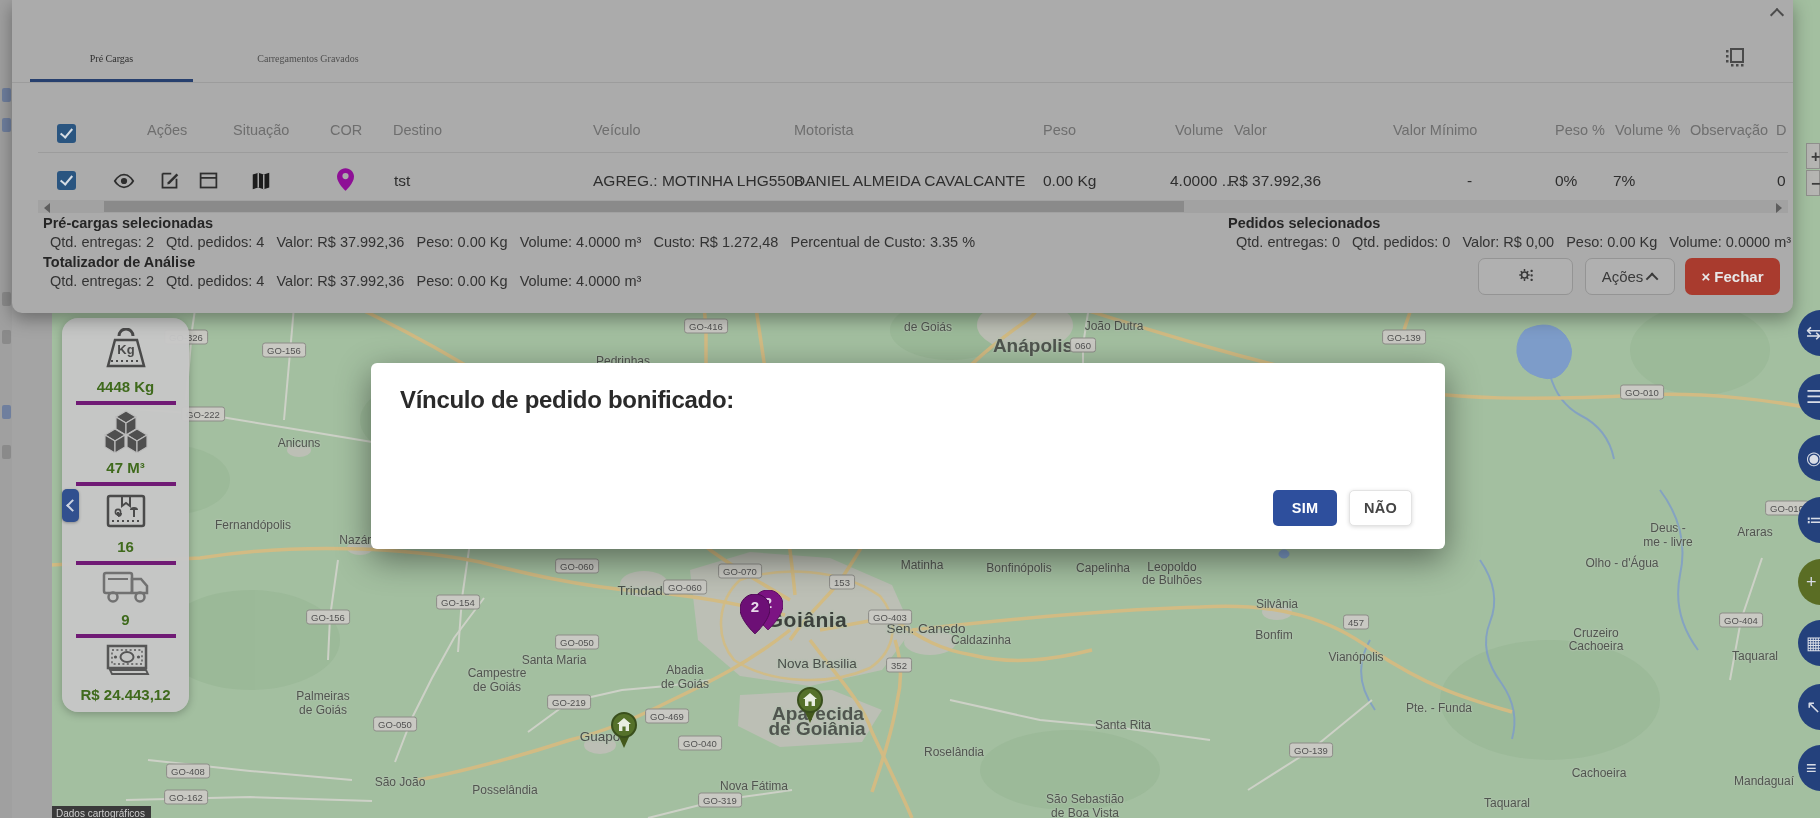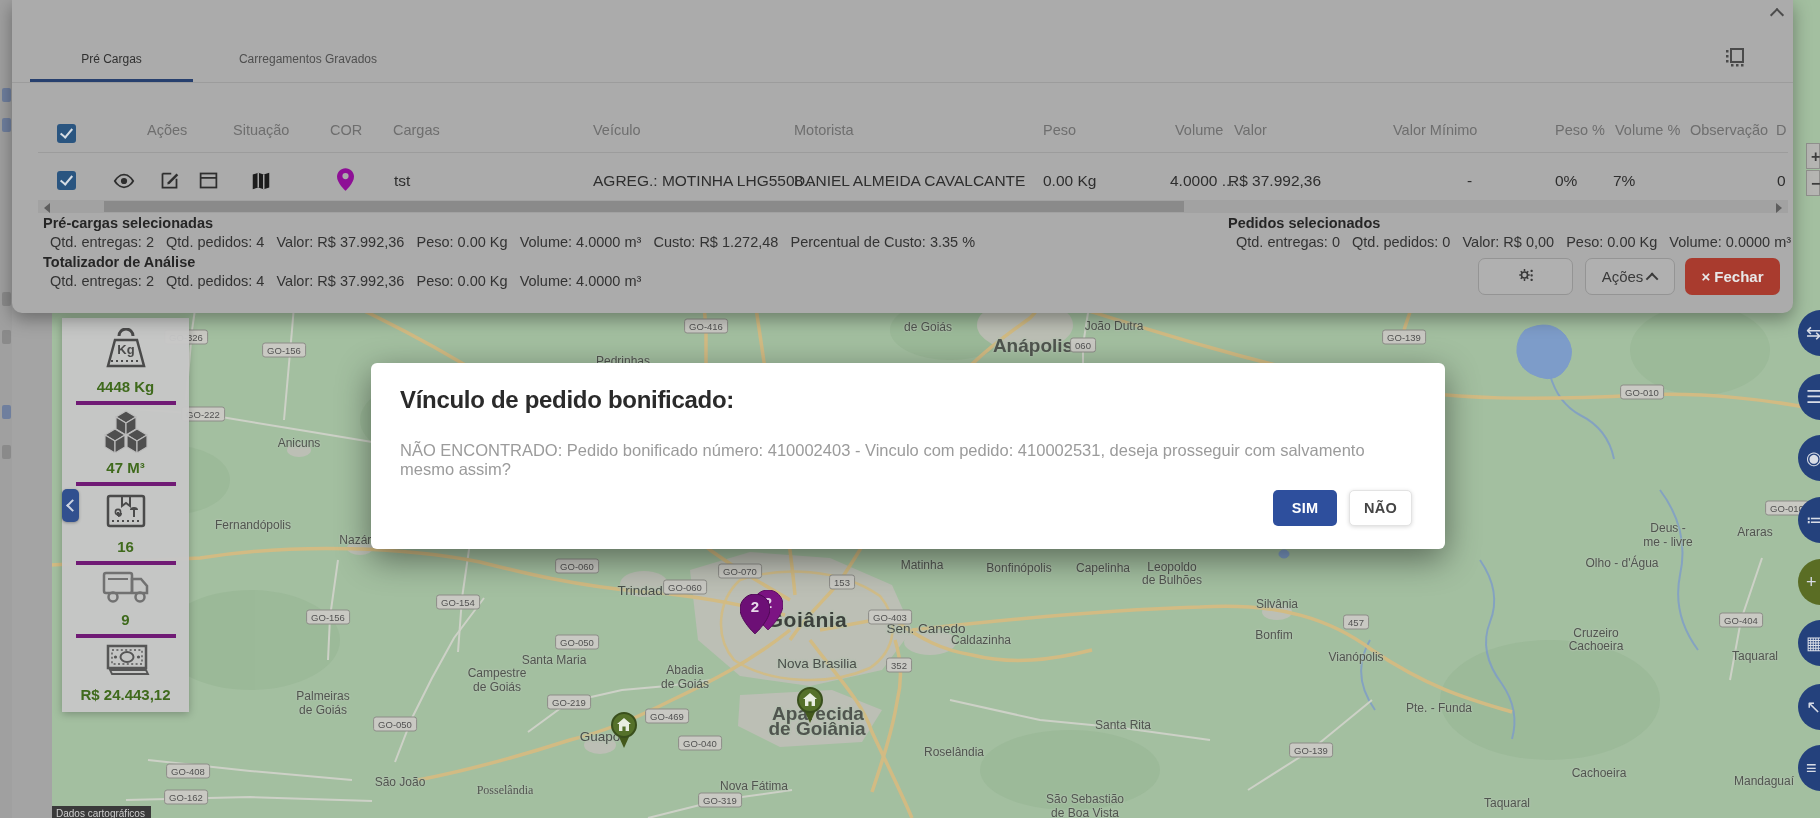--- a/index.html
+++ b/index.html
@@ -35,39 +35,39 @@
   .attribution{position:absolute;left:0;top:806px;background:#3a3a3a;color:#cfcfcf;font-size:10px;
           padding:2px 6px;white-space:nowrap;}
 
   
   .fab-col{position:absolute;left:1798px;top:0;width:22px;height:818px;z-index:7;}
   .fab{position:absolute;left:0;width:46px;height:46px;border-radius:50%;border:none;
        color:#d8dce6;font-size:18px;text-align:left;padding-left:8px;cursor:pointer;}
 
   
   .stats-panel{position:absolute;left:62px;top:318px;width:127px;height:388px;z-index:5;
-       background:rgba(198,198,198,.97);border-radius:0;box-shadow:0 2px 8px rgba(0,0,0,.25);
+       background:rgba(198,198,198,.97);border-radius:16px;box-shadow:0 2px 8px rgba(0,0,0,.25);
        display:flex;flex-direction:column;align-items:center;padding-top:6px;}
   .stat-item{display:flex;flex-direction:column;align-items:center;padding:4px 0 6px;}
   .stat-item + .stat-item{border-top:4px solid #701a75;}
   .stat-item{width:100px;}
   .stat-value{color:#3f6a1c;font-weight:bold;font-size:15px;margin-top:2px;white-space:nowrap;}
   .collapse-btn{position:absolute;left:62px;top:489px;width:17px;height:33px;z-index:6;
        background:#31508f;border:none;border-radius:5px;cursor:pointer;box-shadow:0 1px 3px rgba(0,0,0,.3);}
   .collapse-btn i{display:block;width:7px;height:7px;border-left:2px solid #cdd4e2;border-bottom:2px solid #cdd4e2;
        transform:rotate(45deg);margin:0 auto;}
 
   
   .top-panel{position:absolute;left:12px;top:0;width:1781px;height:313px;background:#ababab;
        border-radius:0 0 10px 10px;box-shadow:0 6px 18px rgba(0,0,0,.35);z-index:10;}
   .tp-chevron{position:absolute;left:1760px;top:10px;width:11px;height:11px;cursor:pointer;}
   .tp-chevron i{display:block;width:8px;height:8px;border-left:2px solid #4c4c4c;border-top:2px solid #4c4c4c;
        transform:rotate(45deg);}
-  .tab{position:absolute;top:38px;height:40px;line-height:40px;font-size:12px;color:#4f4f4f;
-       cursor:pointer;background:none;border:none;font-family:Liberation Sans, sans-serif;}
+  .tab{position:absolute;top:38px;height:40px;line-height:40px;font-size:10px;color:#4f4f4f;
+       cursor:pointer;background:none;border:none;font-family:Liberation Serif, serif;}
   .tab.active{color:#303030;}
   .tab-underline{position:absolute;left:18px;top:79px;width:163px;height:3px;background:#27406e;}
   .tabs-divider{position:absolute;left:0;top:82px;width:1781px;height:1px;background:#9c9c9c;}
   .colsettings{position:absolute;left:1712px;top:46px;width:22px;height:22px;cursor:pointer;}
 
   .hcell{position:absolute;top:122px;font-size:14.5px;color:#6e6e6e;white-space:nowrap;}
   .header-divider{position:absolute;left:26px;top:152px;width:1750px;height:1px;background:#9c9c9c;}
   .rcell{position:absolute;top:172px;font-size:15.5px;color:#2e2e2e;white-space:nowrap;}
   .checkbox{position:absolute;width:19px;height:19px;background:#2a5580;border-radius:3px;cursor:pointer;}
   .checkbox::after{content:"";position:absolute;left:6px;top:2px;width:5px;height:10px;
@@ -196,21 +196,21 @@
         <span class="mlabel md" style="left: 594px; top: 590px;">Trindade</span>
         <span class="mlabel " style="left: 504px; top: 660px;">Santa Maria</span>
         <span class="mlabel " style="left: 447px; top: 673px;">Campestre</span>
         <span class="mlabel " style="left: 447px; top: 687px;">de Goiás</span>
         <span class="mlabel " style="left: 635px; top: 670px;">Abadia</span>
         <span class="mlabel " style="left: 635px; top: 684px;">de Goiás</span>
         <span class="mlabel " style="left: 273px; top: 696px;">Palmeiras</span>
         <span class="mlabel " style="left: 273px; top: 710px;">de Goiás</span>
         <span class="mlabel md" style="left: 550px; top: 736px;">Guapó</span>
         <span class="mlabel " style="left: 350px; top: 782px;">São João</span>
-        <span class="mlabel " style="left: 455px; top: 790px; font-family: Liberation Serif, serif;">Posselândia</span>
+        <span class="mlabel " style="left: 455px; top: 790px;">Posselândia</span>
         <span class="mlabel " style="left: 704px; top: 786px;">Nova Fátima</span>
         <span class="mlabel " style="left: 852px; top: 565px; padding-left: 40px;">Matinha</span>
         <span class="mlabel " style="left: 969px; top: 568px;">Bonfinópolis</span>
         <span class="mlabel " style="left: 1053px; top: 568px;">Capelinha</span>
         <span class="mlabel " style="left: 1122px; top: 567px;">Leopoldo</span>
         <span class="mlabel " style="left: 1122px; top: 580px;">de Bulhões</span>
         <span class="mlabel " style="left: 931px; top: 640px;">Caldazinha</span>
         <span class="mlabel " style="left: 1073px; top: 725px;">Santa Rita</span>
         <span class="mlabel " style="left: 904px; top: 752px;">Roselândia</span>
         <span class="mlabel " style="left: 1227px; top: 604px;">Silvânia</span>
@@ -400,21 +400,21 @@
             <rect x="12" y="18" width="2.5" height="2.5"></rect>
             <rect x="17" y="18" width="2.5" height="2.5"></rect>
           </g>
         </svg>
     </div>
 
     <div class="checkbox" style="left:45px;top:124px"></div>
     <span class="hcell" style="left:135px">Ações</span>
     <span class="hcell" style="left:221px">Situação</span>
     <span class="hcell" style="left:318px">COR</span>
-    <span class="hcell" style="left:381px">Cargas</span>
+    <span class="hcell" style="left:381px">Destino</span>
     <span class="hcell" style="left:581px">Veículo</span>
     <span class="hcell" style="left:782px">Motorista</span>
     <span class="hcell" style="left:1031px">Peso</span>
     <span class="hcell" style="left:1163px">Volume</span>
     <span class="hcell" style="left:1222px">Valor</span>
     <span class="hcell" style="left:1381px">Valor Mínimo</span>
     <span class="hcell" style="left:1543px">Peso %</span>
     <span class="hcell" style="left:1603px">Volume %</span>
     <span class="hcell" style="left:1678px">Observação</span>
     <span class="hcell" style="left:1764px">D</span>
@@ -495,18 +495,17 @@
             <rect x="18" y="17" width="3" height="3" rx="1"></rect>
           </g>
         </svg>
     </button>
     <button class="btn ghost" style="left:1573px;width:90px"><span>Ações</span><i class="caret-up"></i></button>
     <button class="btn danger" style="left:1673px;width:95px"><span>×</span> <span>Fechar</span></button>
   </div>
 
   <div class="modal">
     <div class="modal-title">Vínculo de pedido bonificado:</div>
-    <div class="modal-body">NÃO ENCONTRADO: Pedido bonificado número: 410002403 - Vinculo com pedido: 410002531, deseja prosseguir com salvamento mesmo assim?</div>
     <button class="modal-btn yes">SIM</button>
     <button class="modal-btn no">NÃO</button>
   </div>
 
 </div>
 
 </body></html>

